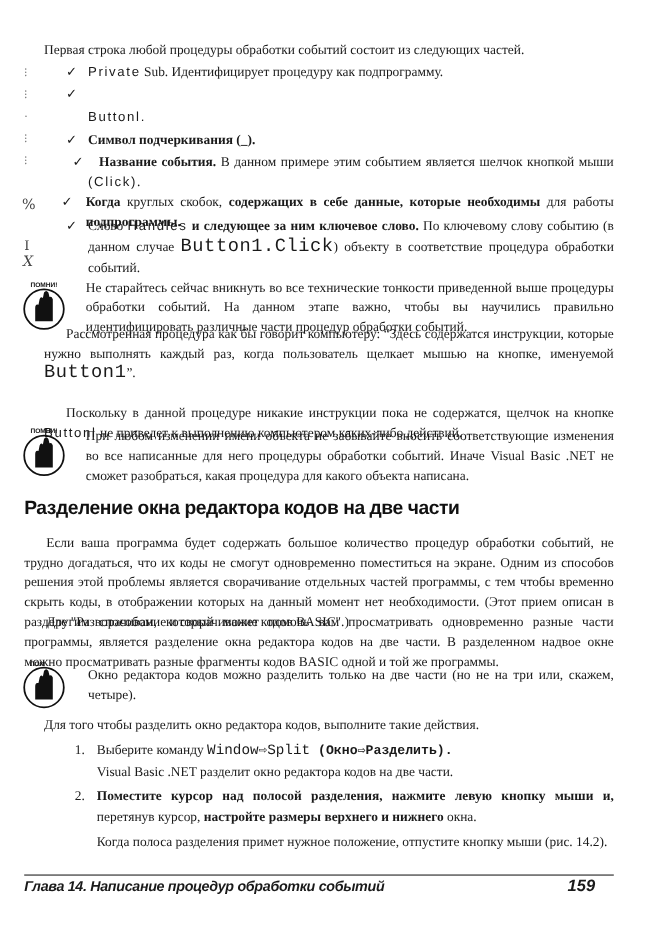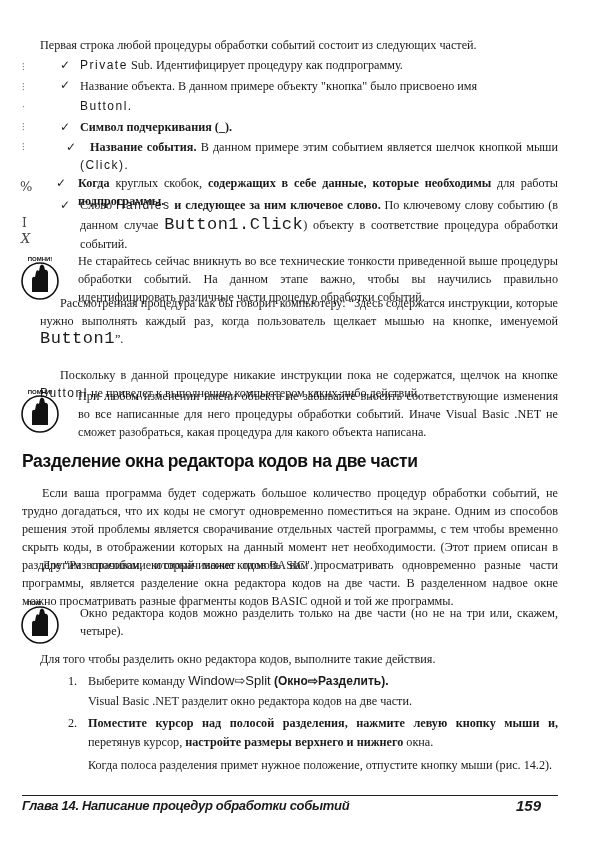--- a/index.html
+++ b/index.html
@@ -3,21 +3,21 @@
 <meta charset="utf-8">
 <style>
   html, body { margin: 0; padding: 0; background: #ffffff; }
   body { width: 600px; height: 862px; position: relative; overflow: hidden;
          font-family: "Liberation Serif", serif; color: #1a1a1a; font-size: 12.2px; line-height: 18px; }
   .p { position: absolute; left: 40px; width: 518px; text-align: justify; }
   .indent { text-indent: 20px; }
   b { font-weight: bold; }
   .mono { font-family: "Liberation Mono", monospace; letter-spacing: 0.5px; font-size: 17px; }
   .spaced { letter-spacing: 1.5px; font-family: "Liberation Sans", sans-serif; font-size: 12px; }
-  .sans { font-family: Liberation Sans, sans-serif; }
+  .sans { font-family: Liberation Mono, monospace; }
   .check { position: absolute; left: 60px; width: 14px; font-family: "DejaVu Sans", sans-serif; font-size: 12px; }
   .btext { position: absolute; left: 80px; width: 478px; text-align: justify; }
   .icon { position: absolute; left: 18px; width: 44px; height: 50px; }
   .note { position: absolute; left: 78px; width: 480px; text-align: justify; font-family: Liberation Serif, serif; }
   h2 { position: absolute; left: 22px; top: 452px; margin: 0; font-family: "Liberation Sans", sans-serif;
        font-weight: bold; font-size: 17.5px; letter-spacing: -0.4px; color: #111; }
   .step-num { position: absolute; left: 68px; }
   .step-text { position: absolute; left: 88px; width: 470px; text-align: justify; }
   .footer-line { position: absolute; left: 22px; top: 795px; width: 536px; height: 1px; background: #222; }
   .footer-title { position: absolute; left: 22px; top: 797px; font-family: "Liberation Sans", sans-serif;
@@ -40,21 +40,21 @@
 <div class="margin-mark" style="top:214px; left:22px; color:#444; font-size:12px;">I</div>
 <div class="margin-mark" style="top:230px; left:21px; color:#444; font-size:13px; font-style:italic;">X</div>
 
 <span class="check" style="top:56px;">✓</span>
 <div class="btext" style="top:56px;">
   <span class="spaced">Private</span><span> Sub. Идентифицирует процедуру как подпрограмму.</span>
 </div>
 
 <span class="check" style="top:76px;">✓</span>
 <div class="btext" style="top:76px; line-height:20px;">
-  <span>Название объекта. В данном примере объекту "кнопка" было присвоено имя</span><br>
+  <br>
   <span class="spaced">Buttonl.</span>
 </div>
 
 <span class="check" style="top:118px;">✓</span>
 <div class="btext" style="top:118px;">
   <b>Символ подчеркивания (_).</b>
 </div>
 
 <span class="check" style="top:138px; left:66px;">✓</span>
 <div class="btext" style="top:138px; text-indent:10px;">

